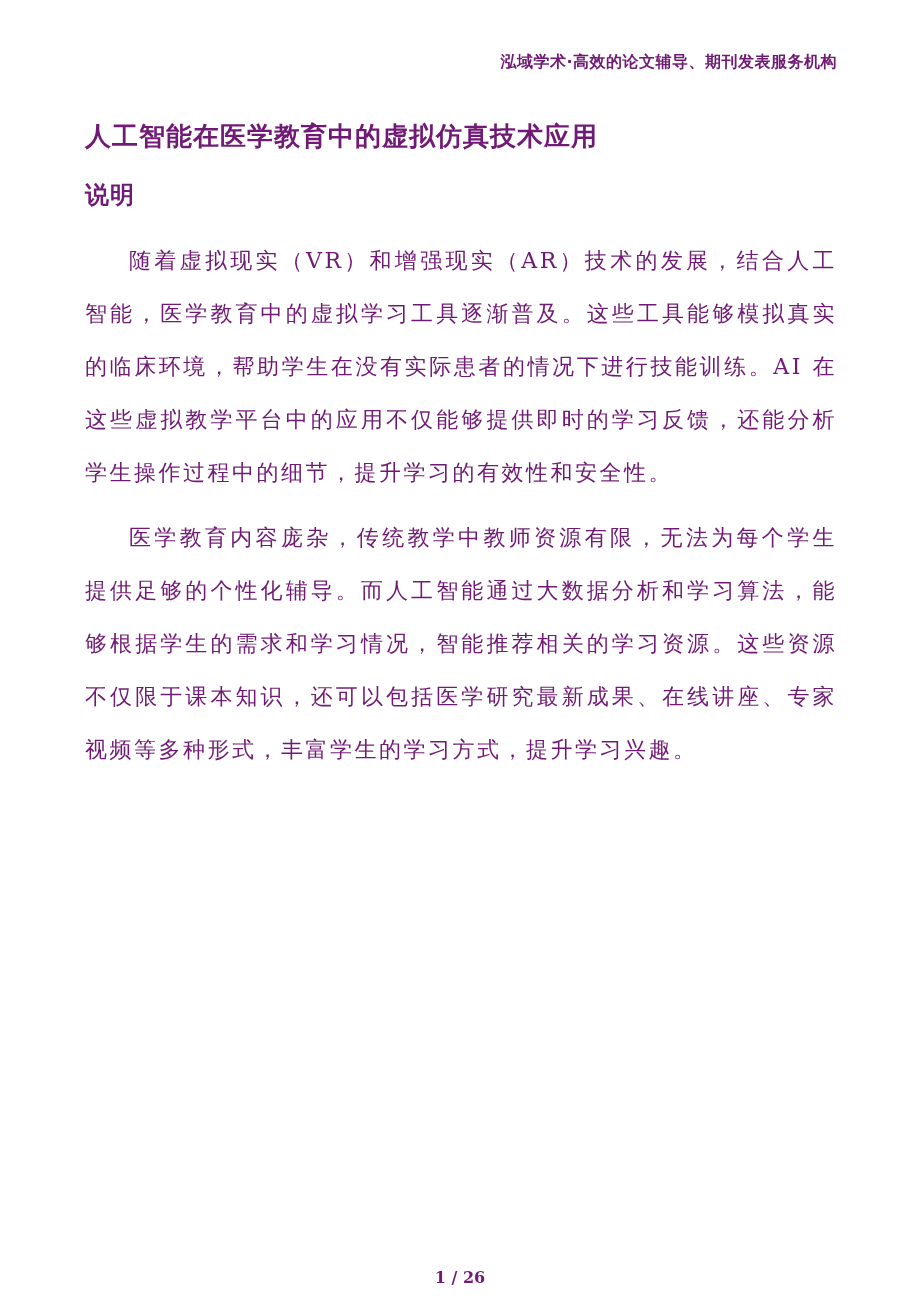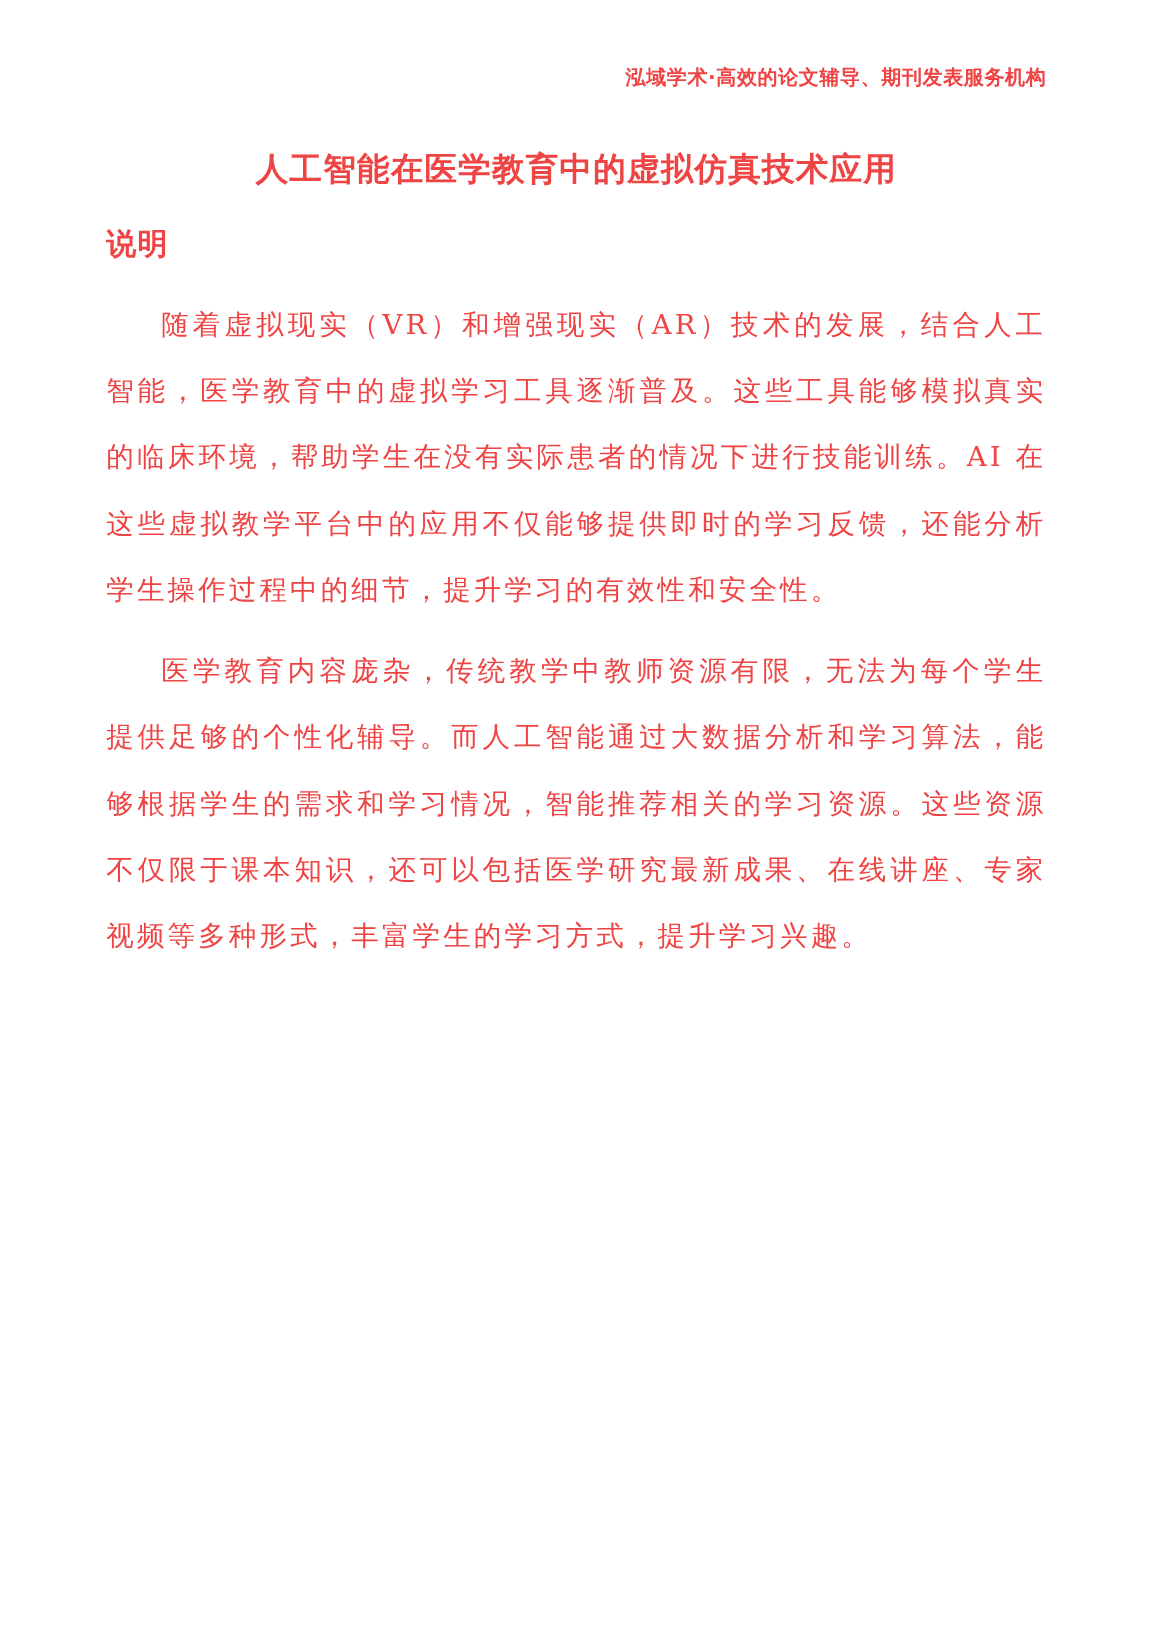--- a/index.html
+++ b/index.html
@@ -3,35 +3,34 @@
 <meta charset="utf-8">
 <style>
   * { margin: 0; padding: 0; box-sizing: border-box; }
   html, body { background: #e8e8e8; }
   .page {
     position: relative;
     width: 920px;
     height: 1302px;
     margin: 0 auto;
     background: #ffffff;
-    color: #ef4444;
+    color: #701a75;
     overflow: hidden;
     padding: 52px 83px 0 85px;
   }
   .doc-header {
     text-align: right;
     font-family: "DejaVu Sans", "Liberation Sans", sans-serif;
     font-weight: bold;
     font-size: 16px;
     line-height: 20px;
     letter-spacing: 0.5px;
   }
   .doc-title {
     margin-top: 48px;
-    text-align: center;
     font-family: "DejaVu Sans", "Liberation Sans", sans-serif;
     font-weight: bold;
     font-size: 26px;
     line-height: 32px;
     letter-spacing: 1px;
   }
   .doc-subtitle {
     margin-top: 28px;
     text-align: left;
     font-family: "DejaVu Sans", "Liberation Sans", sans-serif;
@@ -73,13 +72,14 @@
 
   <h1 class="doc-title">人工智能在医学教育中的虚拟仿真技术应用</h1>
 
   <h2 class="doc-subtitle">说明</h2>
 
   <div class="doc-body">
       <p class="para">随着虚拟现实（VR）和增强现实（AR）技术的发展，结合人工智能，医学教育中的虚拟学习工具逐渐普及。这些工具能够模拟真实的临床环境，帮助学生在没有实际患者的情况下进行技能训练。AI 在这些虚拟教学平台中的应用不仅能够提供即时的学习反馈，还能分析学生操作过程中的细节，提升学习的有效性和安全性。</p>
       <p class="para">医学教育内容庞杂，传统教学中教师资源有限，无法为每个学生提供足够的个性化辅导。而人工智能通过大数据分析和学习算法，能够根据学生的需求和学习情况，智能推荐相关的学习资源。这些资源不仅限于课本知识，还可以包括医学研究最新成果、在线讲座、专家视频等多种形式，丰富学生的学习方式，提升学习兴趣。</p>
     </div>
 
+  <div class="doc-footer">1 / 26</div>
 </div>
 
 </body></html>

